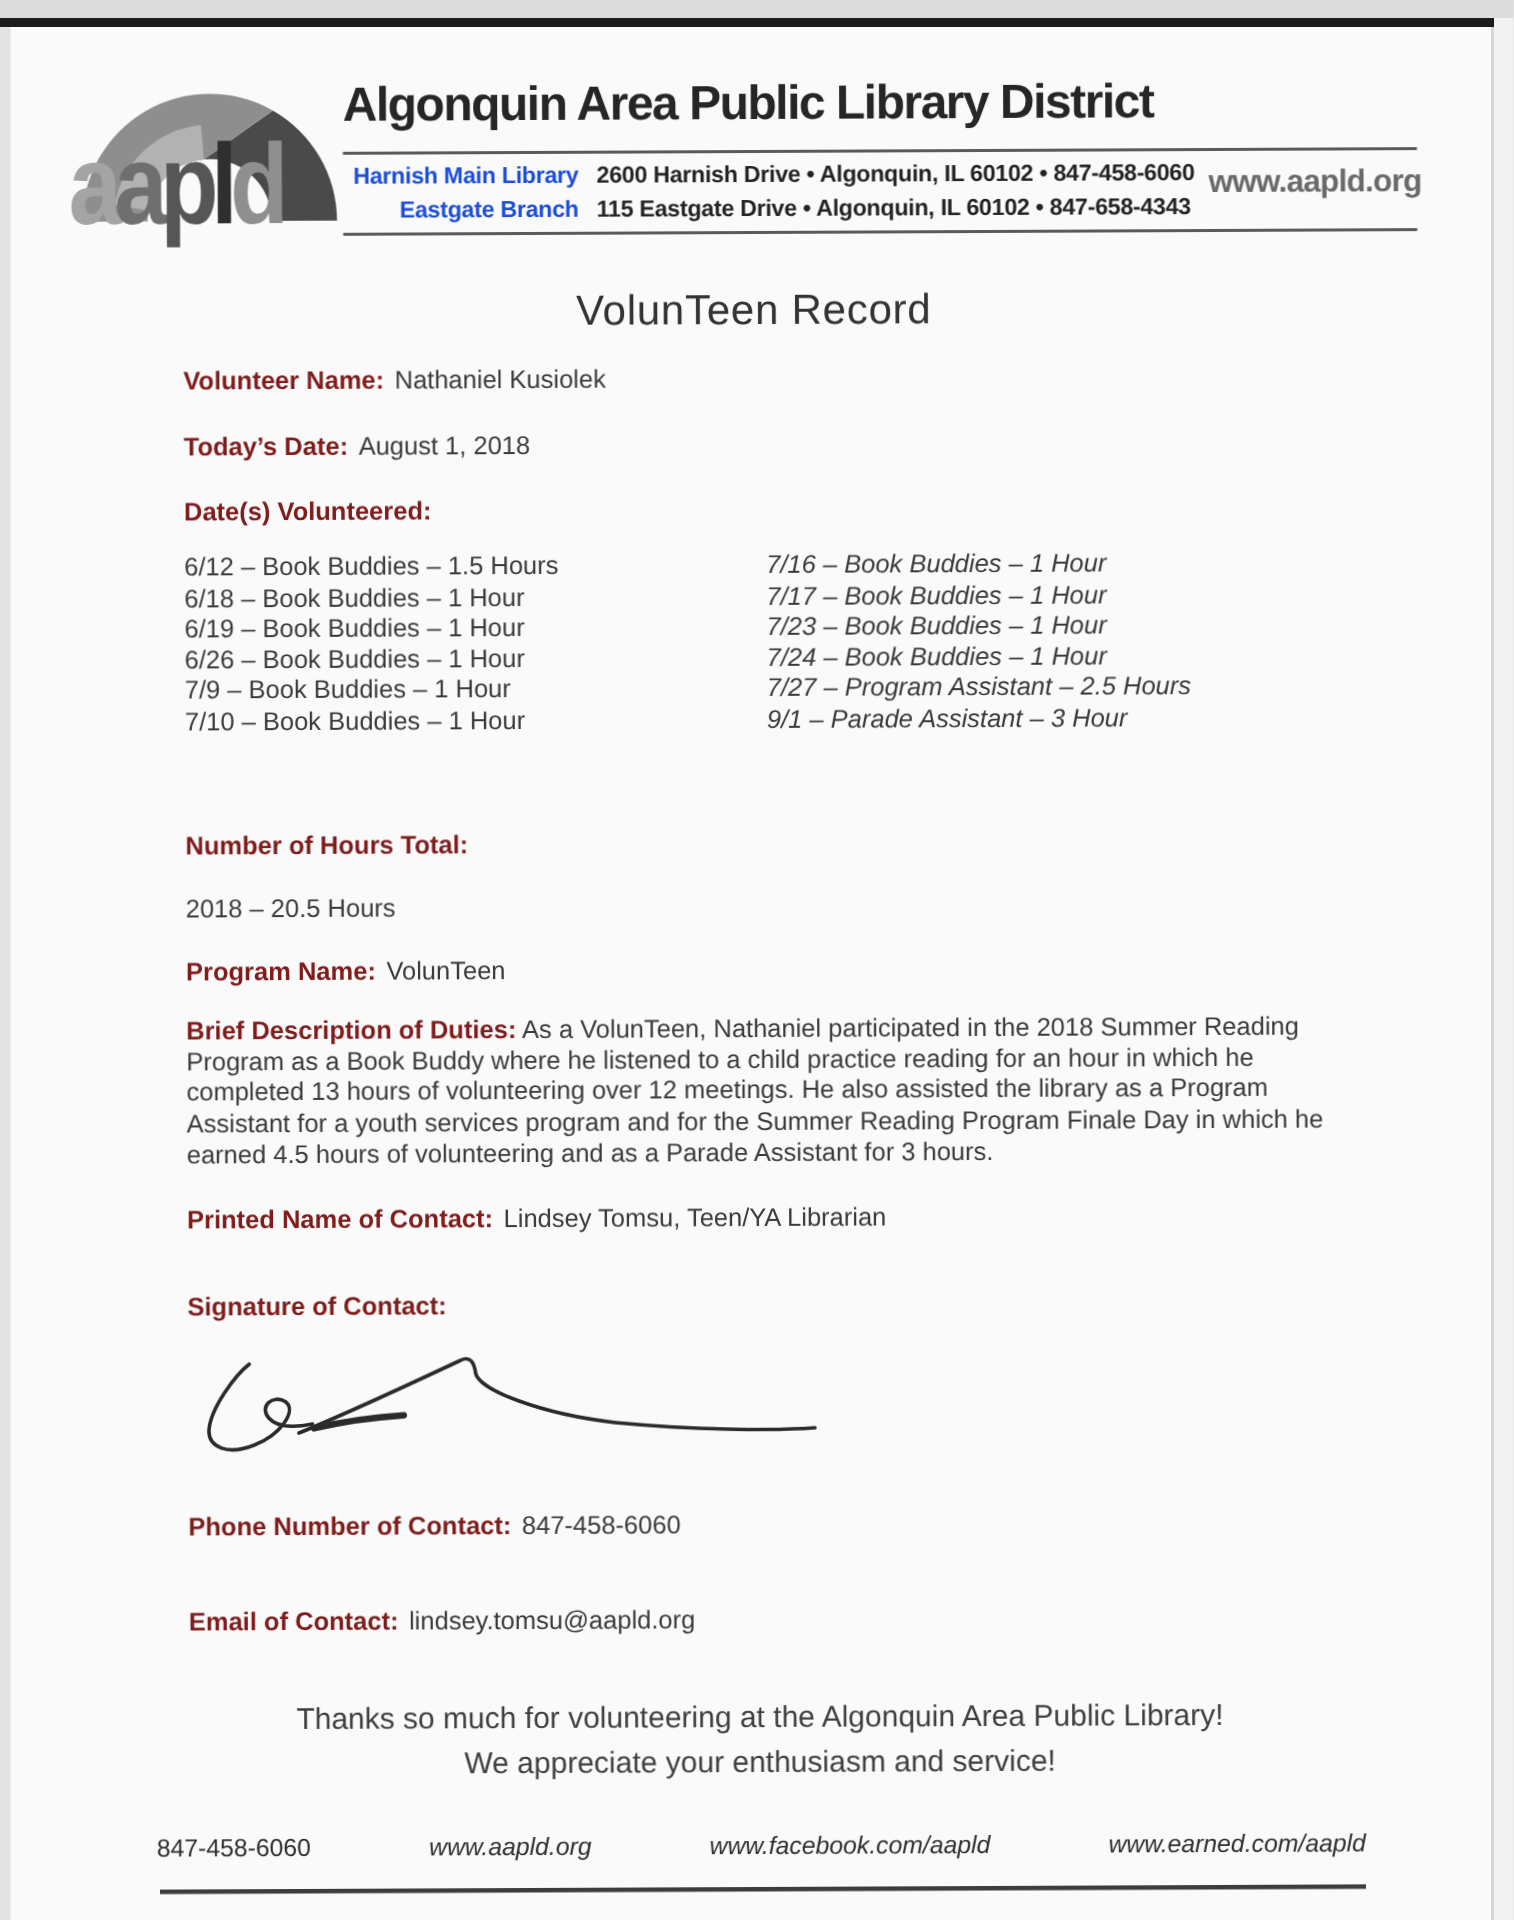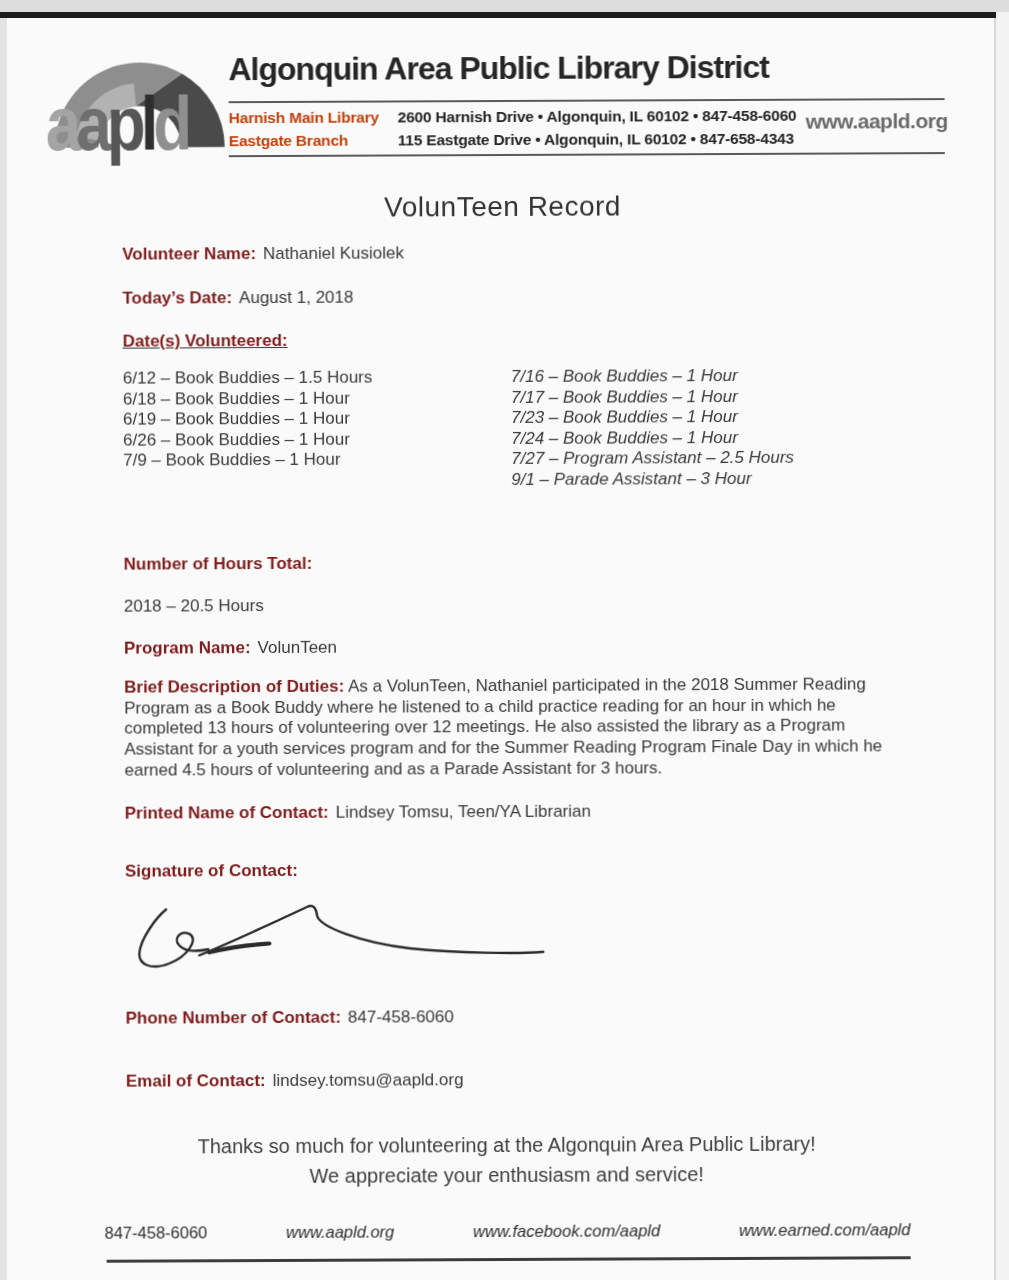--- a/index.html
+++ b/index.html
@@ -28,32 +28,32 @@
   .logo-letters span:nth-child(5){color:#8f8f8f;}
 
   .district{
     position:absolute;left:231px;top:38px;width:720px;
     font-size:32px;font-weight:bold;letter-spacing:-1px;color:#262626;white-space:nowrap;
   }
   .hrule{position:absolute;left:231px;width:716px;height:2px;background:#5a5a5a;}
   .rule1{top:88px;} .rule2{top:142px;}
   .addr-block{position:absolute;left:231px;top:93px;width:560px;font-size:15.5px;letter-spacing:-0.2px;}
   .addr-row{display:flex;line-height:23px;}
-  .addr-name{width:157px;font-weight:bold;color:#c2410c;flex:none;}
+  .addr-name{width:157px;text-align:right;font-weight:bold;color:#1d4ed8;flex:none;}
   .addr-text{margin-left:12px;font-weight:bold;color:#242424;white-space:nowrap;}
   .website{position:absolute;left:792px;top:99px;width:158px;text-align:right;
     font-size:21px;font-weight:bold;color:#6a6a6a;letter-spacing:-0.5px;}
 
   
   .doc-title{position:absolute;left:0;top:179px;width:1009px;text-align:center;
     font-size:28px;color:#333;letter-spacing:0.5px;}
   .line{position:absolute;left:124px;font-size:17px;color:#3a3a3a;white-space:nowrap;}
   .lbl{font-weight:bold;color:#7f1d1d;}
   .val{margin-left:7px;}
-  .y-volname{top:231px;} .y-date{top:275px;} .y-dates-lbl{top:318px;text-decoration:underline;}
+  .y-volname{top:231px;} .y-date{top:275px;} .y-dates-lbl{top:318px;}
   .datecol{position:absolute;top:355px;font-size:17px;line-height:20.5px;color:#3a3a3a;white-space:nowrap;}
   .datecol.colL{left:124px;} .datecol.colR{left:512px;font-style:italic;}
   .y-hours-lbl{top:541px;} .y-hours-val{top:583px;} .y-program{top:625px;}
   .duties{position:absolute;left:124px;top:664px;width:786px;font-size:17px;
     line-height:20.7px;color:#3a3a3a;}
   .y-printed{top:790px;} .y-sig-lbl{top:848px;}
   .signature{position:absolute;left:128px;top:878px;}
   .y-phone{top:995px;} .y-email{top:1058px;}
   .thanks{position:absolute;left:0;top:1118px;width:1009px;text-align:center;
     font-size:20px;color:#3f3f3f;line-height:30px;}
@@ -112,20 +112,21 @@
     <div class="line y-dates-lbl">
       <span class="lbl">Date(s) Volunteered:</span>
     </div>
 
     <div class="datecol colL">
       <div>6/12 – Book Buddies – 1.5 Hours</div>
       <div>6/18 – Book Buddies – 1 Hour</div>
       <div>6/19 – Book Buddies – 1 Hour</div>
       <div>6/26 – Book Buddies – 1 Hour</div>
       <div>7/9 – Book Buddies – 1 Hour</div>
+      <div>7/10 – Book Buddies – 1 Hour</div>
     </div>
 
     <div class="datecol colR">
       <div>7/16 – Book Buddies – 1 Hour</div>
       <div>7/17 – Book Buddies – 1 Hour</div>
       <div>7/23 – Book Buddies – 1 Hour</div>
       <div>7/24 – Book Buddies – 1 Hour</div>
       <div>7/27 – Program Assistant – 2.5 Hours</div>
       <div>9/1 – Parade Assistant – 3 Hour</div>
     </div>

